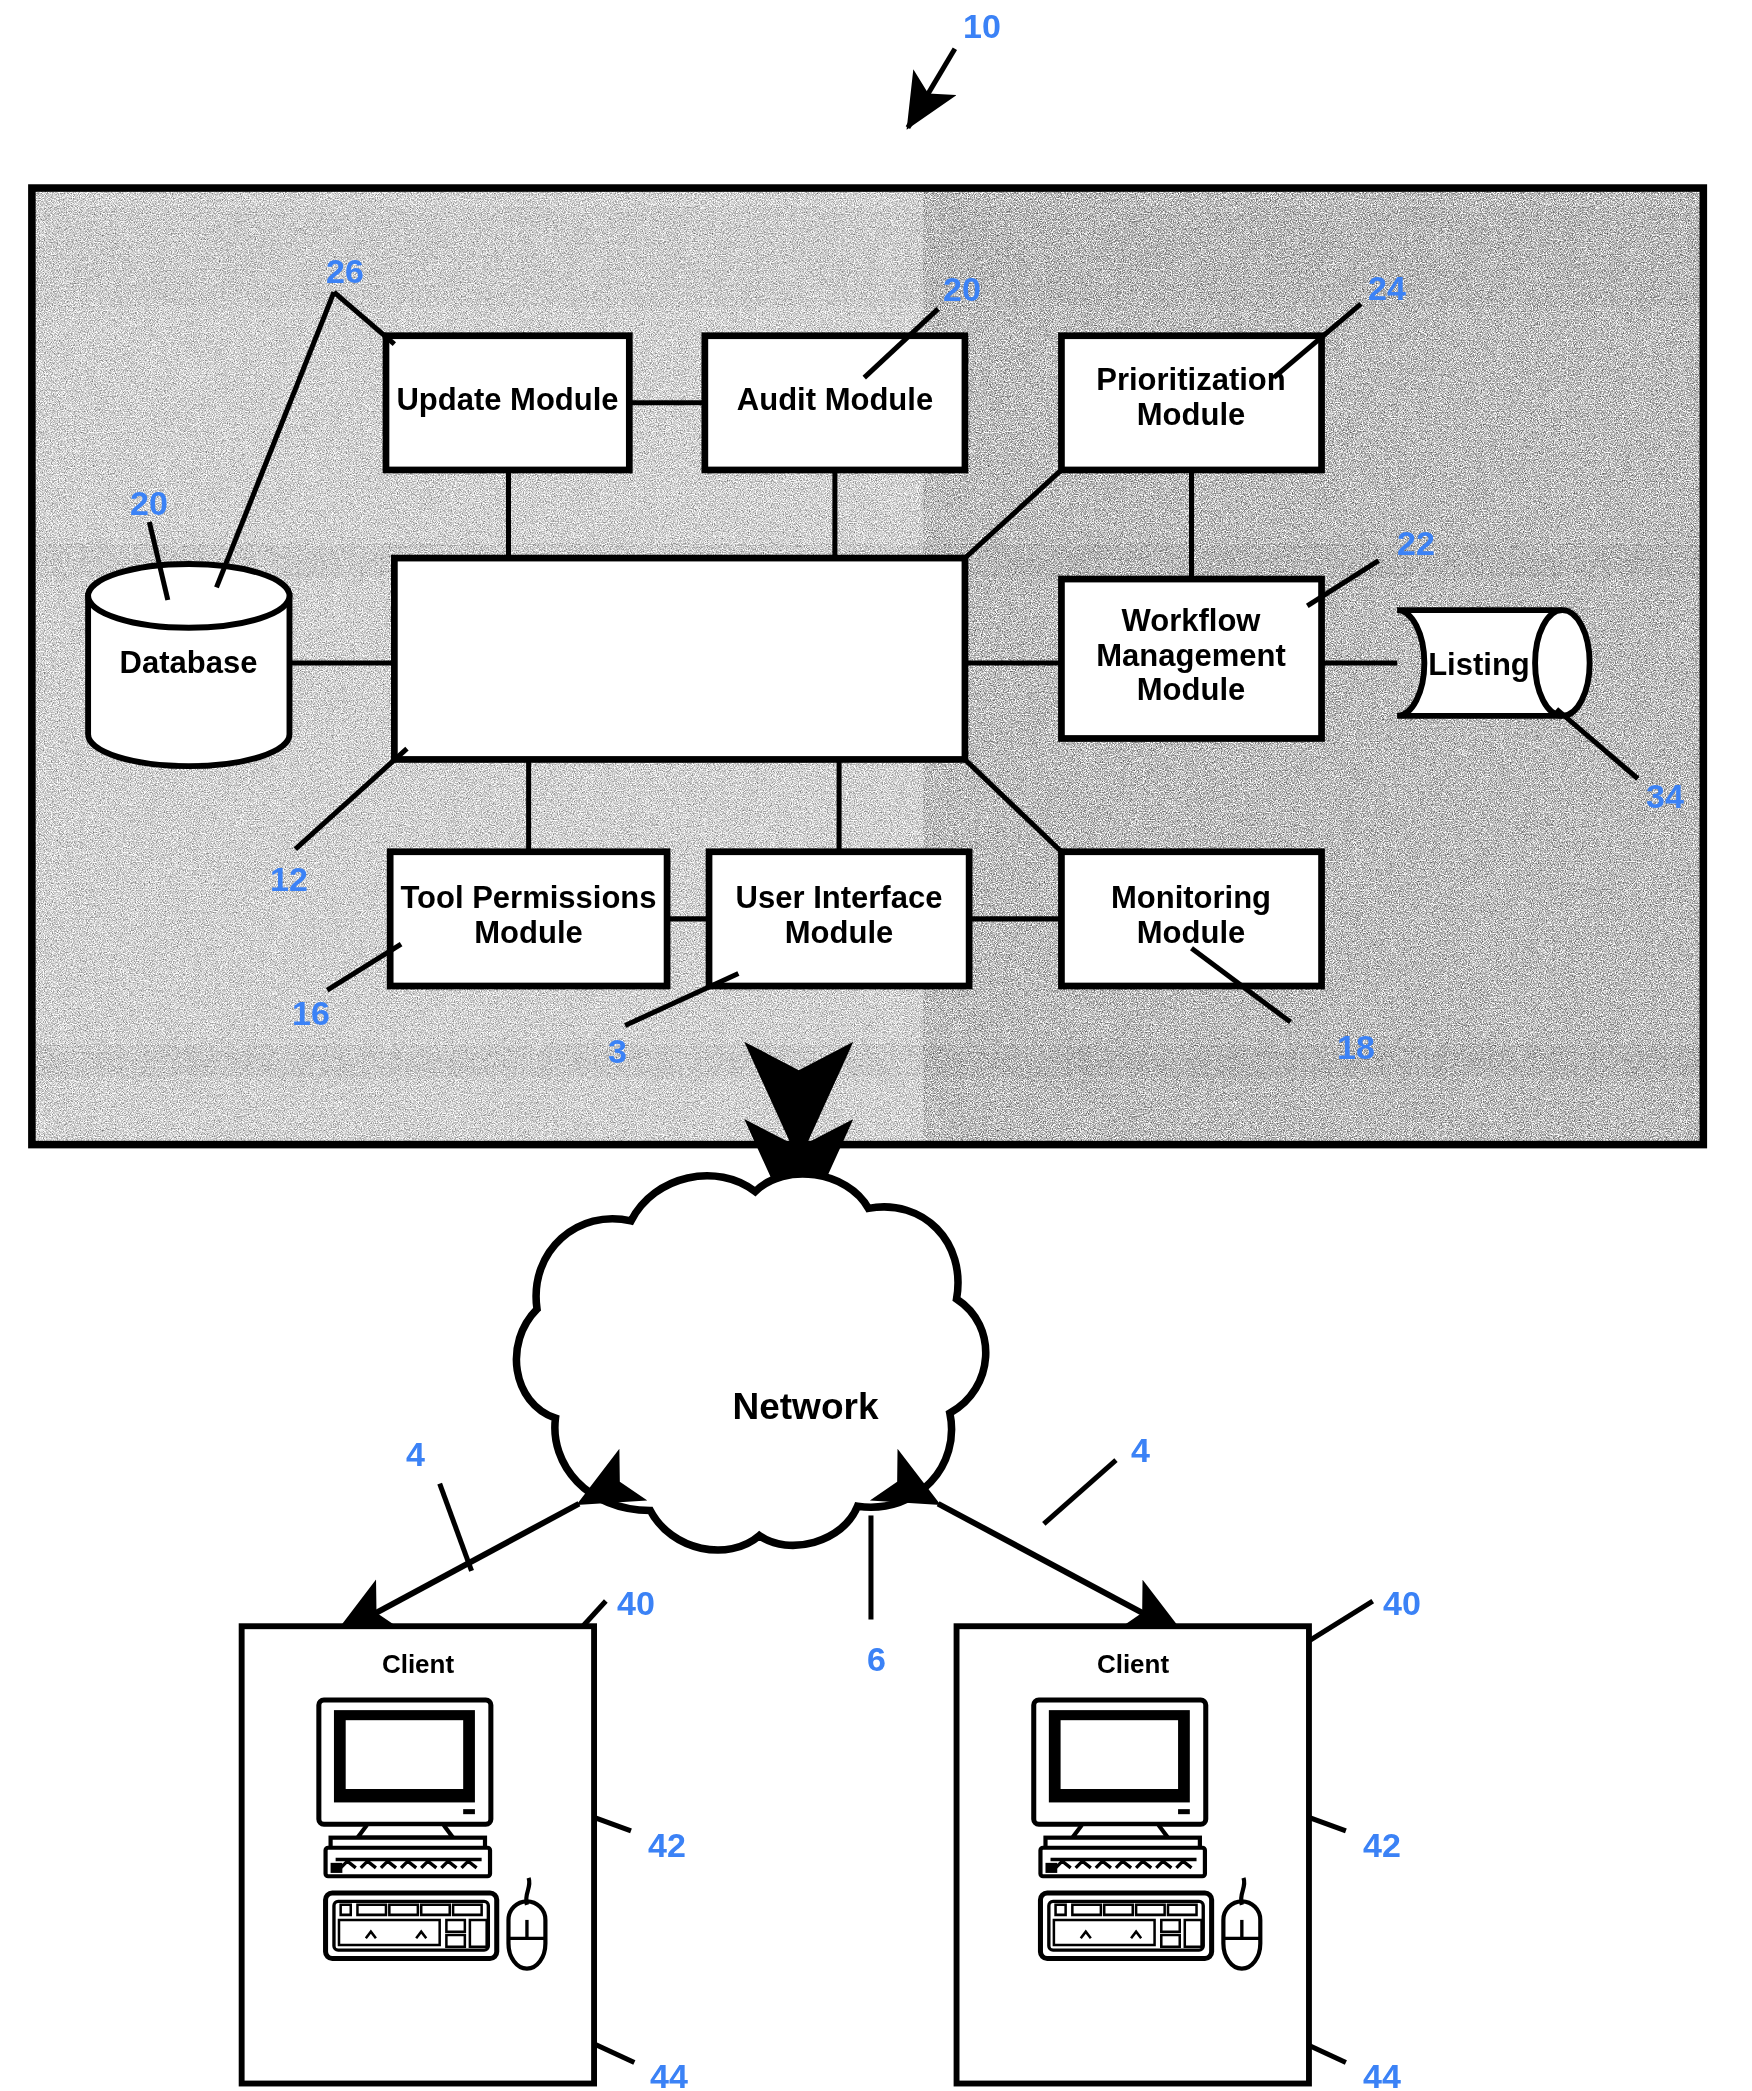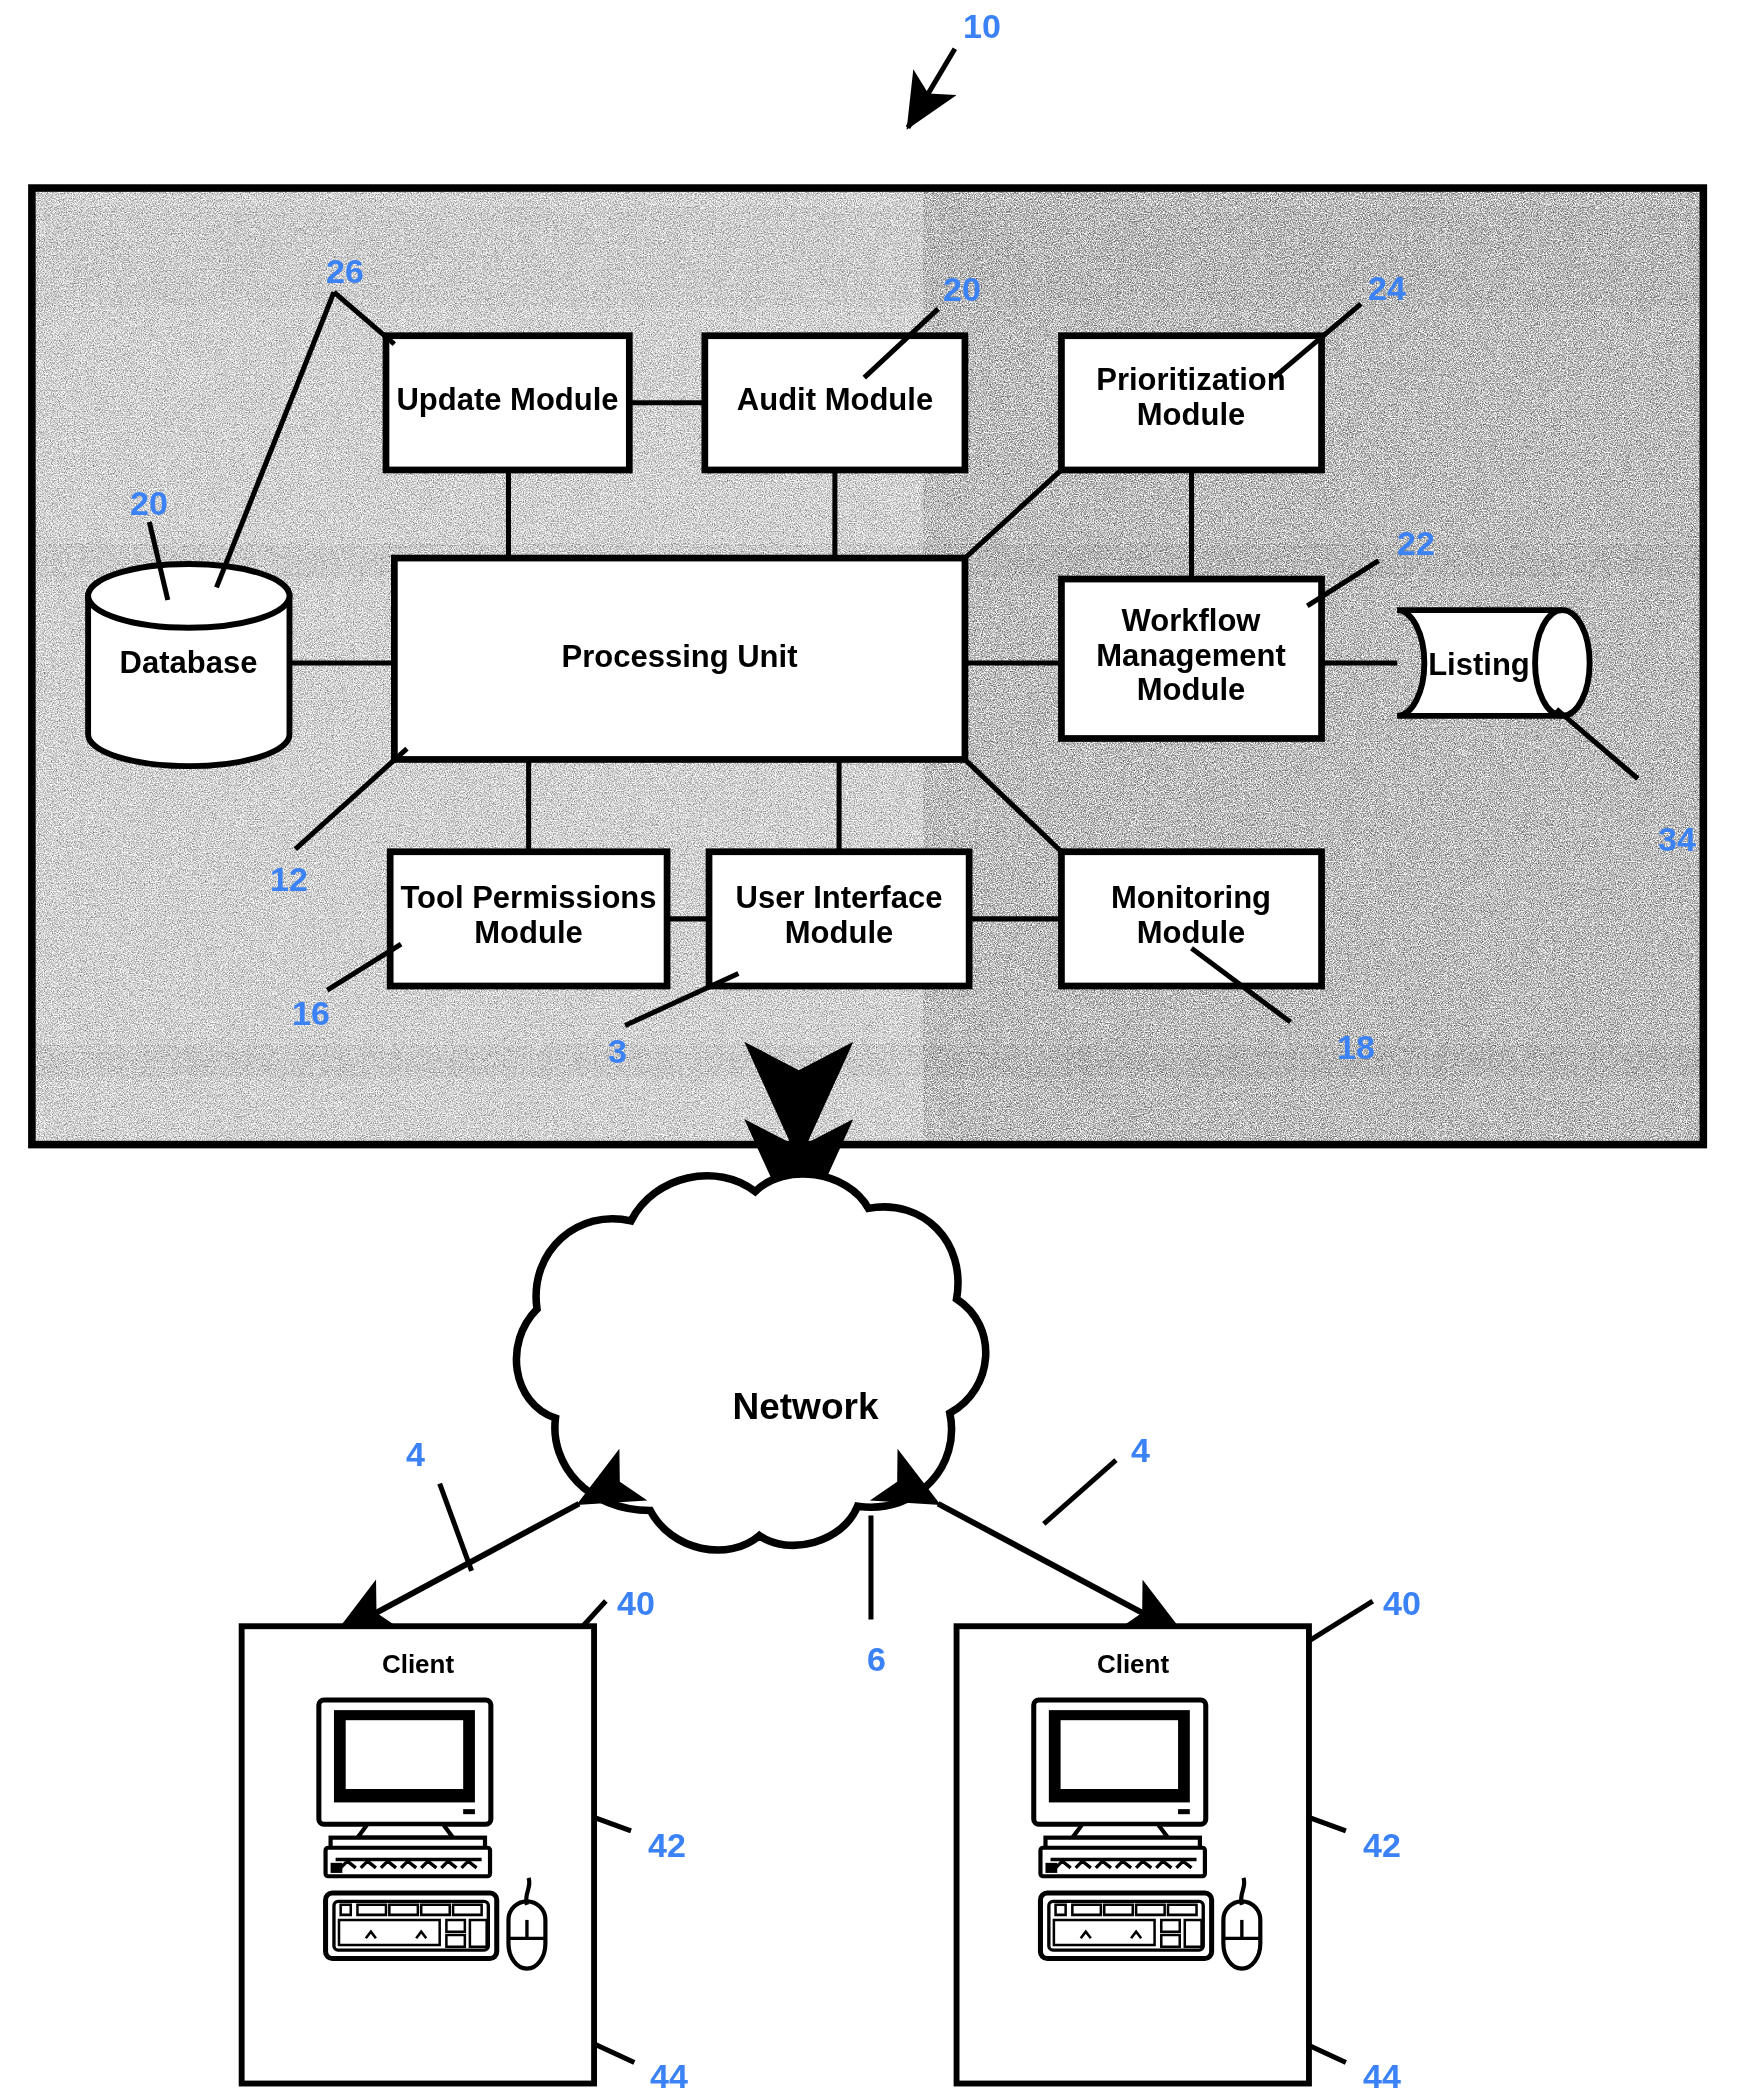--- a/index.html
+++ b/index.html
@@ -286,21 +286,20 @@
     </g>
   </svg>
 
   <div class="lbl boxlabel" style="left:386px; top:383px; width:243px;">Update Module</div>
 
   <div class="lbl boxlabel" style="left:705px; top:383px; width:260px;">Audit Module</div>
 
   <div class="lbl boxlabel" style="left:1061px; top:363px; width:260px;">Prioritization
 Module</div>
 
-  <div class="lbl boxlabel" style="left:394px; top:640px; width:571px;">Processing Unit</div>
 
   <div class="lbl boxlabel" style="left:1061px; top:604px; width:260px;">Workflow
 Management
 Module</div>
 
   <div class="lbl boxlabel" style="left:390px; top:881px; width:277px;">Tool Permissions
 Module</div>
 
   <div class="lbl boxlabel" style="left:709px; top:881px; width:260px;">User Interface
 Module</div>
@@ -317,21 +316,21 @@
   <div class="lbl client-label" style="left:242px; top:1650px; width:352px;">Client</div>
 
   <div class="lbl client-label" style="left:957px; top:1650px; width:352px;">Client</div>
 
   <div class="ref" style="left:963px; top:6.7px;">10</div>
   <div class="ref" style="left:326px;  top:252px;">26</div>
   <div class="ref" style="left:943px; top:270px;">20</div>
   <div class="ref" style="left:1368px; top:269px;">24</div>
   <div class="ref" style="left:130px;  top:484px;">20</div>
   <div class="ref" style="left:1384px; top:524px;padding-left:13px;">22</div>
-  <div class="ref" style="left:1646px; top:820px;padding-left:12px;">34</div>
+  <div class="ref" style="left:1646px; top:777px;">34</div>
   <div class="ref" style="left:270px;  top:860px;">12</div>
   <div class="ref" style="left:292px;  top:994px;">16</div>
   <div class="ref" style="left:608px;  top:1032px;">3</div>
   <div class="ref" style="left:1337px; top:1028px;">18</div>
   <div class="ref" style="left:406px;  top:1435px;">4</div>
   <div class="ref" style="left:1131px; top:1431px;">4</div>
   <div class="ref" style="left:867px; top:1640px;">6</div>
   <div class="ref" style="left:617px;  top:1584px;">40</div>
   <div class="ref" style="left:1383px; top:1584px;">40</div>
   <div class="ref" style="left:648px;  top:1826px;">42</div>

